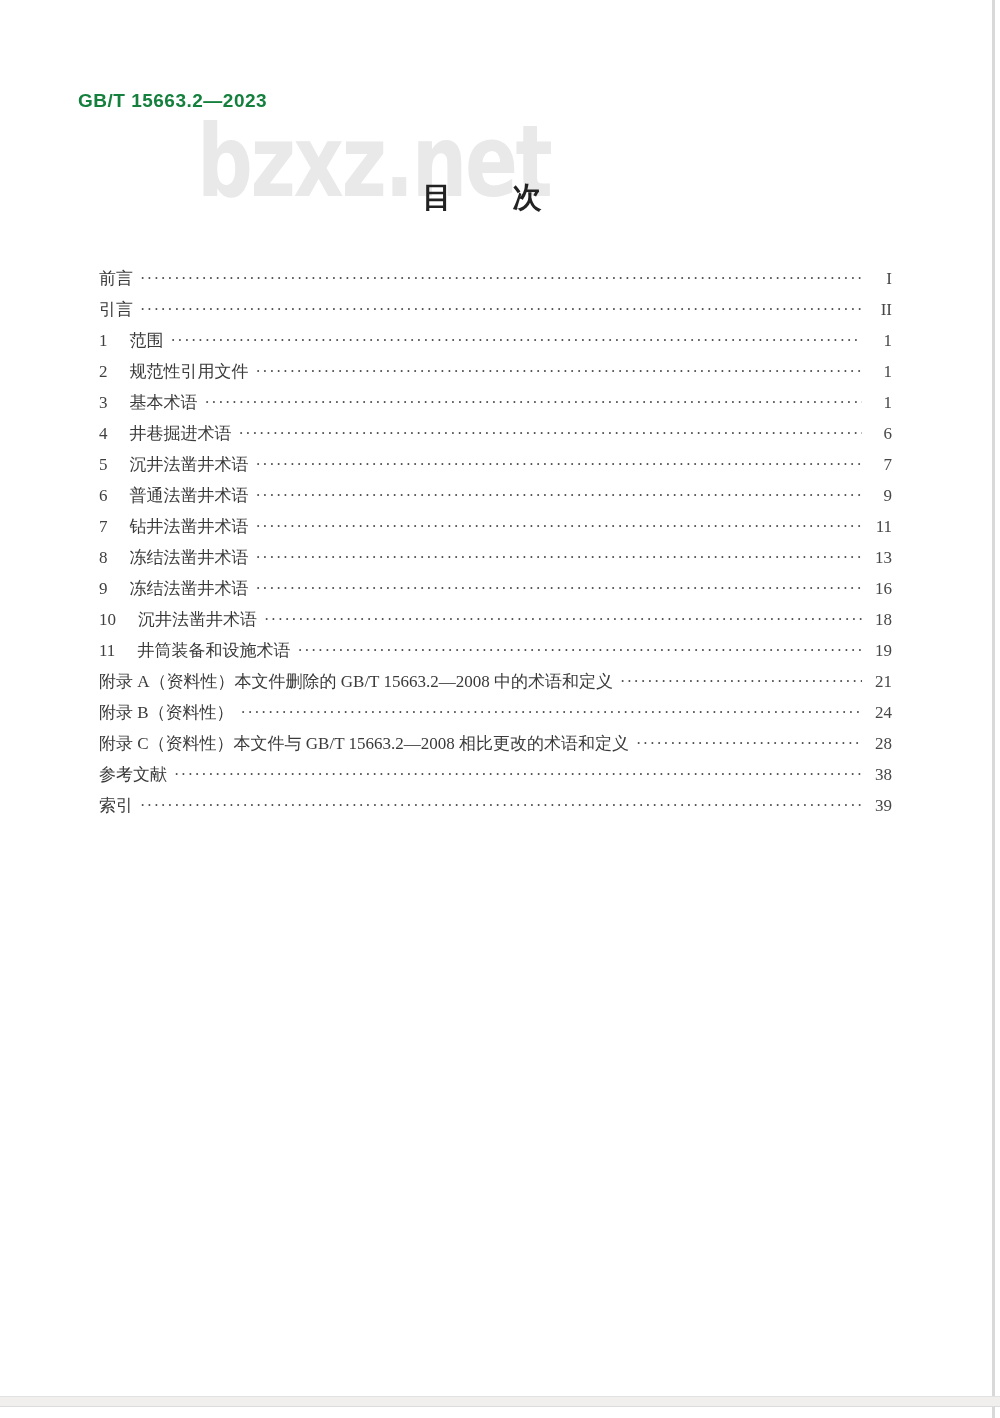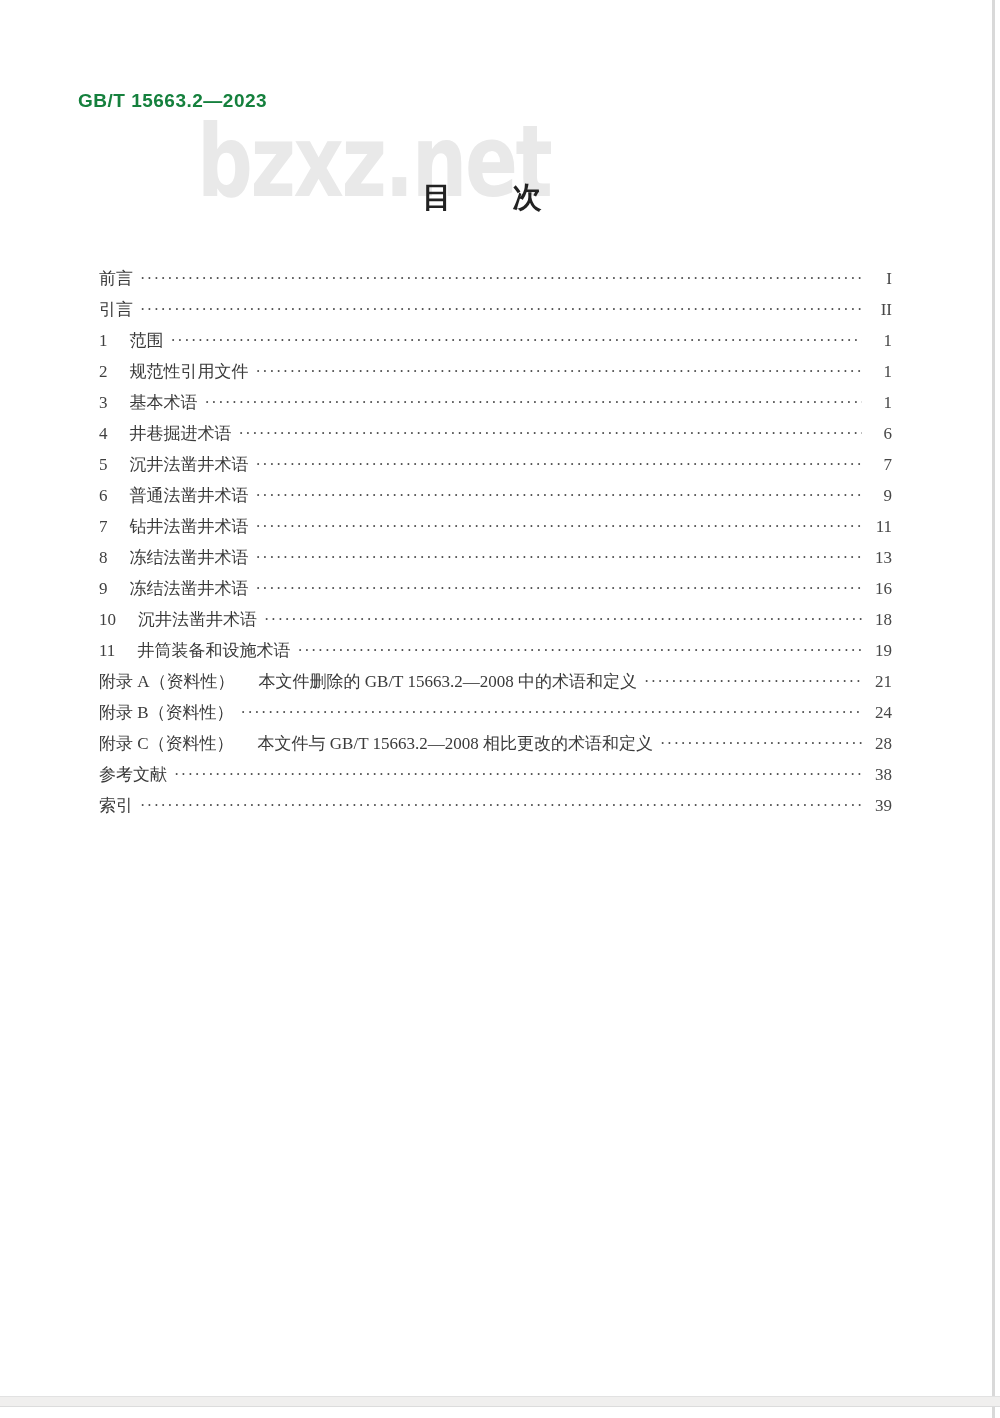--- a/index.html
+++ b/index.html
@@ -54,21 +54,21 @@
     z-index: 2;
   }
   .toc-row {
     display: flex; align-items: baseline;
     height: 31px; line-height: 31px;
     font-size: 17px; color: #3a3a3a;
     white-space: nowrap;
   }
   .toc-num { margin-right: 22px; color: #3f3f3f; }
   .toc-label { color: #3a3a3a; }
-  .toc-desc { margin-left: 24px; color: #3a3a3a; }
+  .toc-desc { color: #3a3a3a; }
   .toc-leader {
     flex: 1 1 auto; overflow: hidden;
     margin: 0 8px 0 7px;
     font-size: 16px; letter-spacing: 1.5px; color: #4f4f4f;
     white-space: nowrap;
   }
   .toc-page {
     min-width: 22px; text-align: right;
     font-size: 17px; color: #474747;
   }

